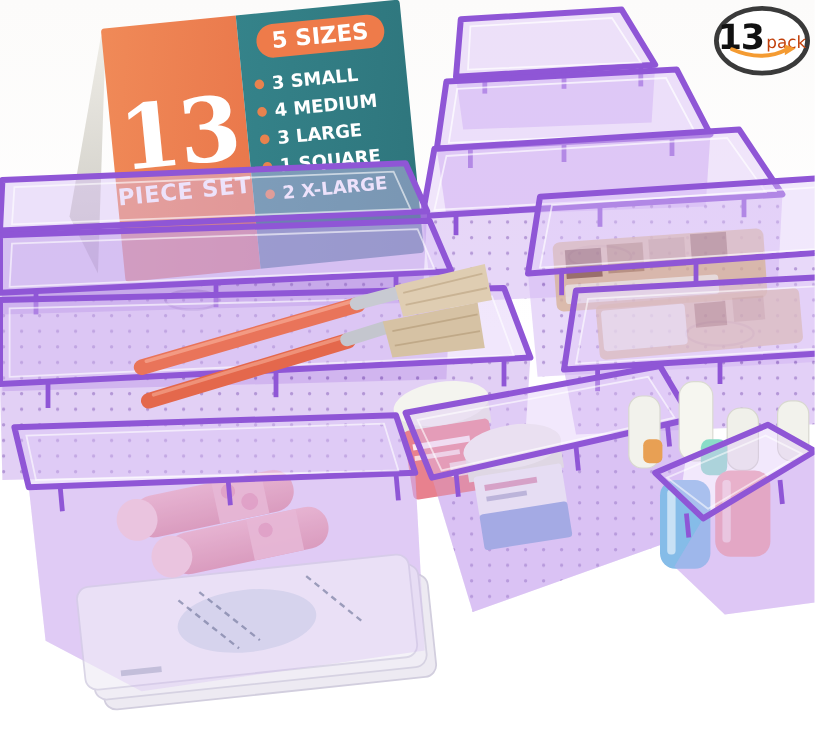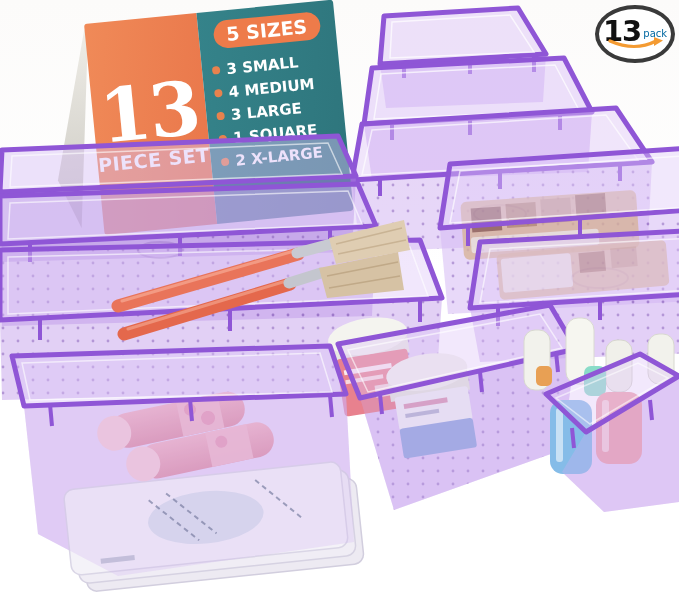--- a/index.html
+++ b/index.html
@@ -41,21 +41,21 @@
   .sizes-list li{display:flex;align-items:center;gap:7px;margin:5px 0;color:#fff;font-size:15px;font-weight:bold;white-space:nowrap;}
   .dot{width:8px;height:8px;border-radius:50%;background:#E8824E;flex:0 0 8px;}
 
   
   .badge{
     position:absolute;left:595px;top:5px;width:80px;height:58px;z-index:5;box-sizing:border-box;
     border:4px solid #3A3A3A;border-radius:50%;background:#fff;
     display:flex;align-items:flex-start;justify-content:center;padding-top:8px;
   }
   .badge-count{font-size:29px;font-weight:bold;color:#111;line-height:1;letter-spacing:-1px;}
-  .badge-unit{font-size:10px;color:#0369a1;margin:12px 0 0 2px;line-height:1;}
+  .badge-unit{font-size:14px;color:#c2410c;margin:12px 0 0 2px;line-height:1;}
   .badge-swoosh{position:absolute;left:9px;bottom:6px;}
 </style>
 </head>
 <body>
 
 <div class="stage">
 
   <svg class="layer z1" viewBox="0 0 679 614">
     <defs>
       <pattern id="dotsB" width="15" height="13" patternUnits="userSpaceOnUse">

